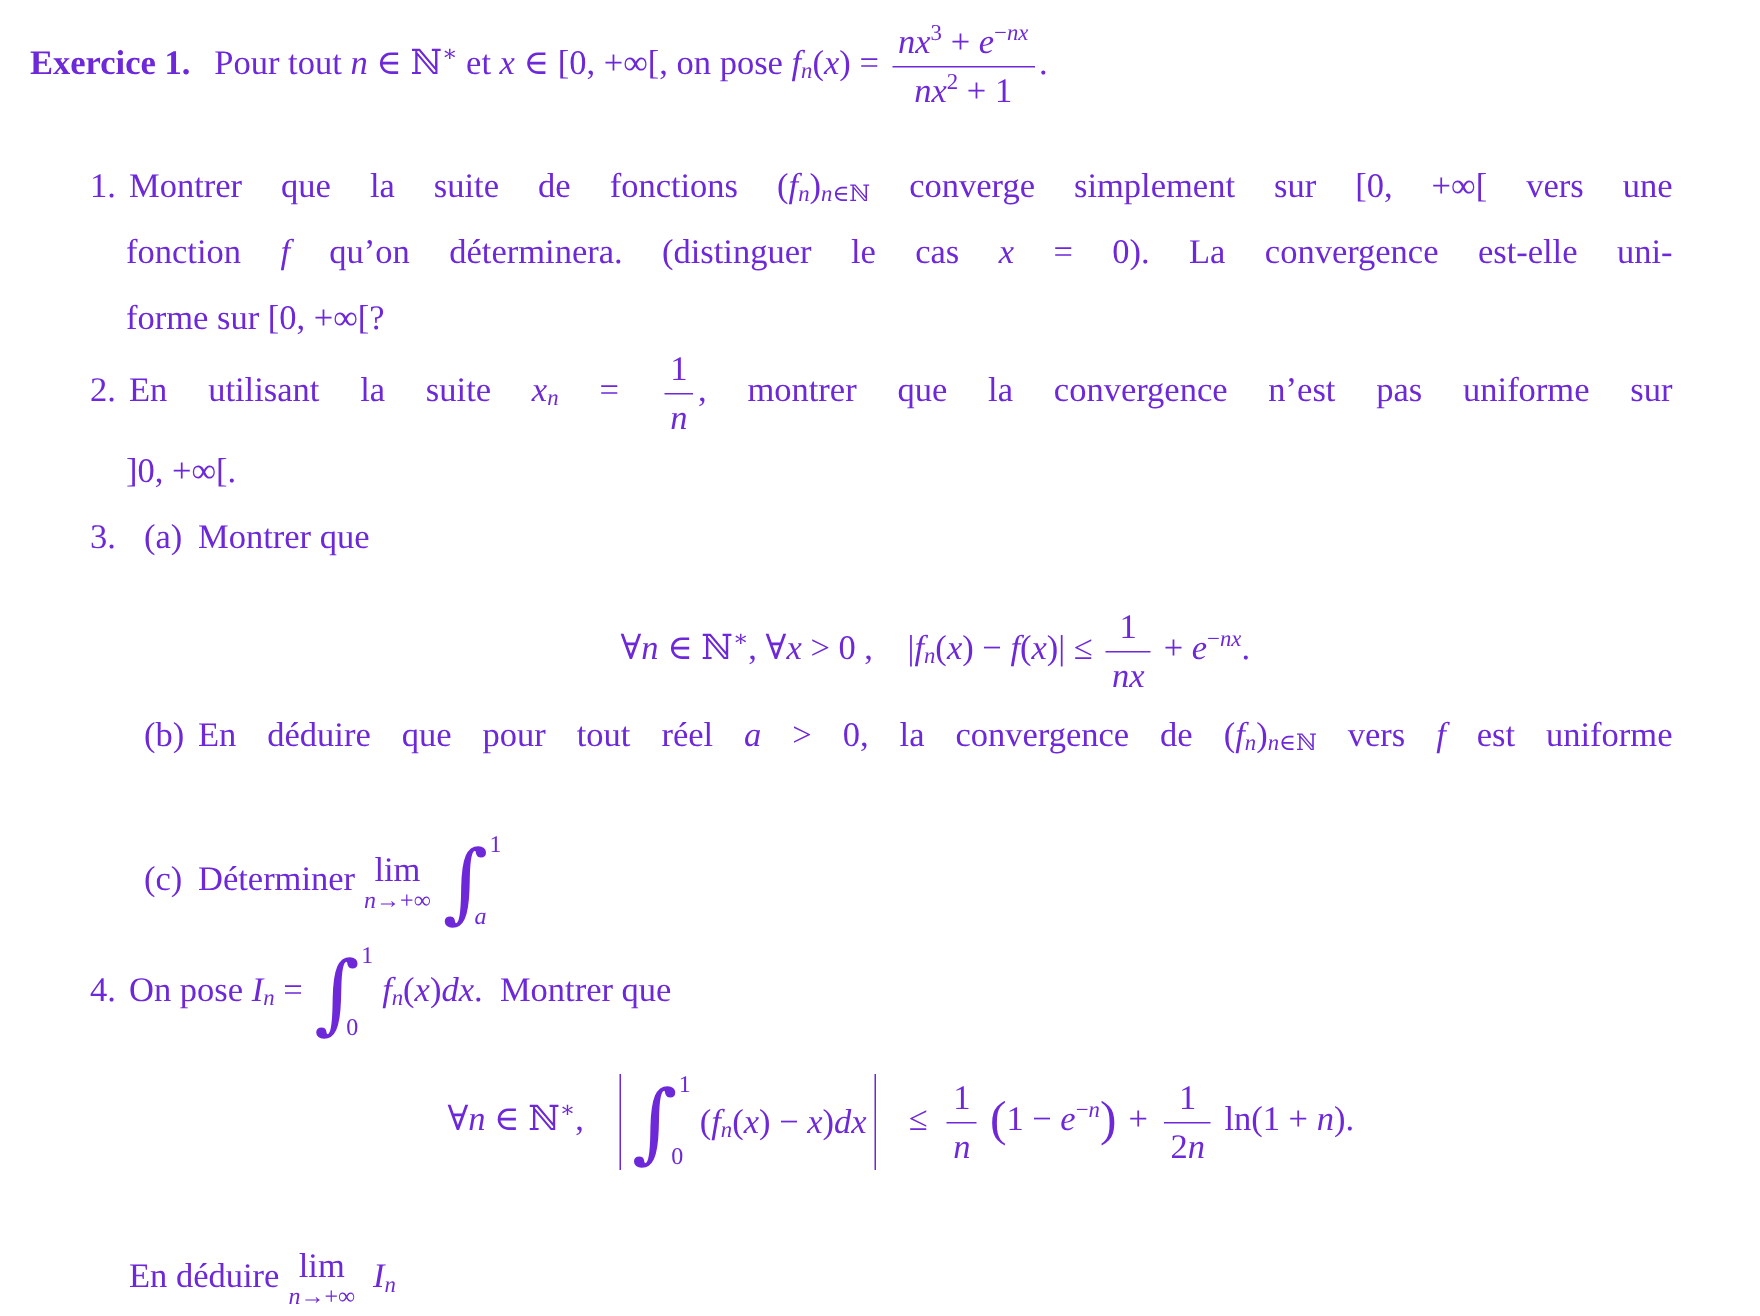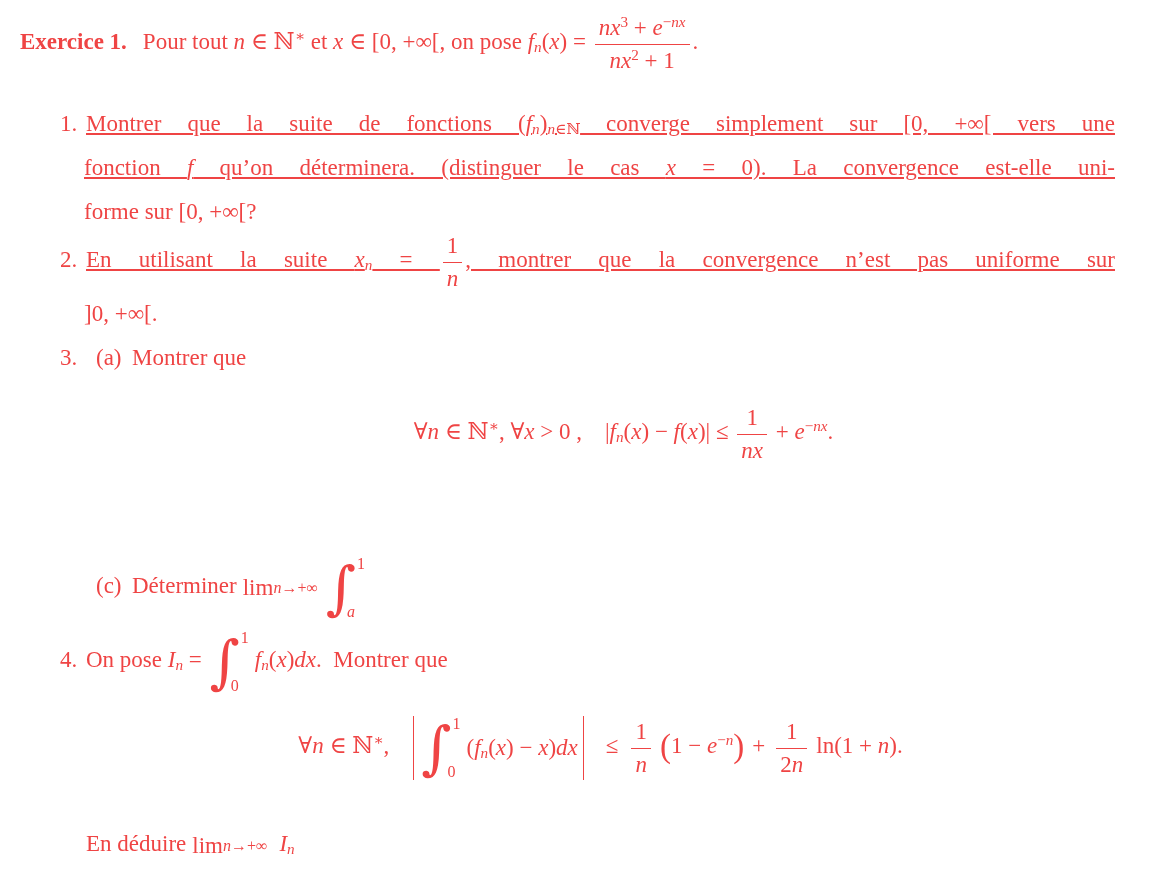--- a/index.html
+++ b/index.html
@@ -1,48 +1,48 @@
 <!DOCTYPE html>
 <html><head>
 <meta charset="utf-8">
 <style>
   * { margin:0; padding:0; box-sizing:border-box; }
   html,body { background:#ffffff; }
   .page {
-    position:relative; width:1173px; height:877px; background:#ffffff; color:#ef4444;
+    position:relative; width:1173px; height:877px; background:#ffffff; color:#6d28d9;
     font-family:"Liberation Serif","DejaVu Serif","DejaVu Sans",serif;
     font-size:23px; overflow:hidden;
   }
   .blk { position:absolute; }
   i { font-style:italic; }
   sup, sub { font-size:66%; line-height:0; }
   sup { vertical-align:0.55em; }
   sub { vertical-align:-0.2em; }
   .tline { line-height:44px; }
-  .j { text-align:justify; text-align-last:justify;text-decoration:underline; }
+  .j { text-align:justify; text-align-last:justify; }
   .lab { display:inline-block; white-space:nowrap; }
   .lab.w26 { width:26px; }
   .lab.w36 { width:36px; }
   .cont { margin-left:24px; }
   .contsub { margin-left:36px; }
   .boldlab { font-weight:bold; margin-right:16px; }
   
   .frac { display:inline-flex; flex-direction:column; align-items:center; vertical-align:middle;
           line-height:1.15; text-align:center; margin:0 3px; }
   .frac .fbar { align-self:stretch; height:0; border-top:1.5px solid currentColor; margin:2px 0; }
   .frac .fn, .frac .fd { padding:0 4px; line-height:1.2;text-align:center; }
   
   .int { display:inline-flex; align-items:center; vertical-align:middle; margin:0 6px 0 2px; }
   .int .isign { font-size:58px; line-height:1.05; font-family:"DejaVu Serif","DejaVu Sans",serif; }
   .int .ilims { display:inline-flex; flex-direction:column; justify-content:space-between;
                 height:64px; font-size:16px; line-height:1; }
   .int .ihi { margin-left:1px; }
   .int .ilo { margin-left:-9px; }
   
-  .lim { display:inline-flex; align-items:center; vertical-align:middle;
+  .lim { display:inline-flex; flex-direction:column; align-items:center; vertical-align:middle;
          line-height:1.1; margin:0 6px; }
   .lim .lunder { font-size:16px; white-space:nowrap; }
   
   .abs { display:inline-flex; align-items:center; vertical-align:middle;
          border-left:1.7px solid currentColor; border-right:1.7px solid currentColor;
          padding:0 5px; margin:0 12px 0 24px; }
   
   .bigp { font-size:33px; line-height:1; vertical-align:-0.12em; }
   .eq { text-align:center; line-height:normal; }
   .gap8  { margin:0 8px; }
@@ -84,20 +84,21 @@
 
   <div class="blk eq" style="left:132px; top:404px; right:58px;">
     <span class="nowrap"><span>∀<i>n</i> ∈ ℕ<sup>∗</sup>, ∀<i>x</i> &gt; 0 ,&nbsp;&nbsp;&nbsp; |<i>f</i><sub><i>n</i></sub>(<i>x</i>) − <i>f</i>(<i>x</i>)| ≤ </span><span class="frac">
           <span class="fn">1</span>
           <span class="fbar"></span>
           <span class="fd"><i>nx</i></span>
         </span><span> + <i>e</i><sup>−<i>nx</i></sup>.</span></span>
   </div>
 
   <div class="blk" style="left:96px; top:468px; right:58px;">
+    <div class="tline j"><span class="lab w36">(b)</span><span>En déduire que pour tout réel <i>a</i> &gt; 0, la convergence de (<i>f</i><sub><i>n</i></sub>)<sub><i>n</i>∈ℕ</sub> vers <i>f</i> est uniforme</span></div>
   </div>
 
   <div class="blk" style="left:96px; top:556px; right:58px;">
     <div><span class="lab w36">(c)</span><span>Déterminer</span><span class="lim">
           <span>lim</span>
           <span class="lunder"><i>n</i>→+∞</span>
         </span><span class="int">
           <span class="isign">∫</span>
           <span class="ilims">
             <span class="ihi">1</span>

